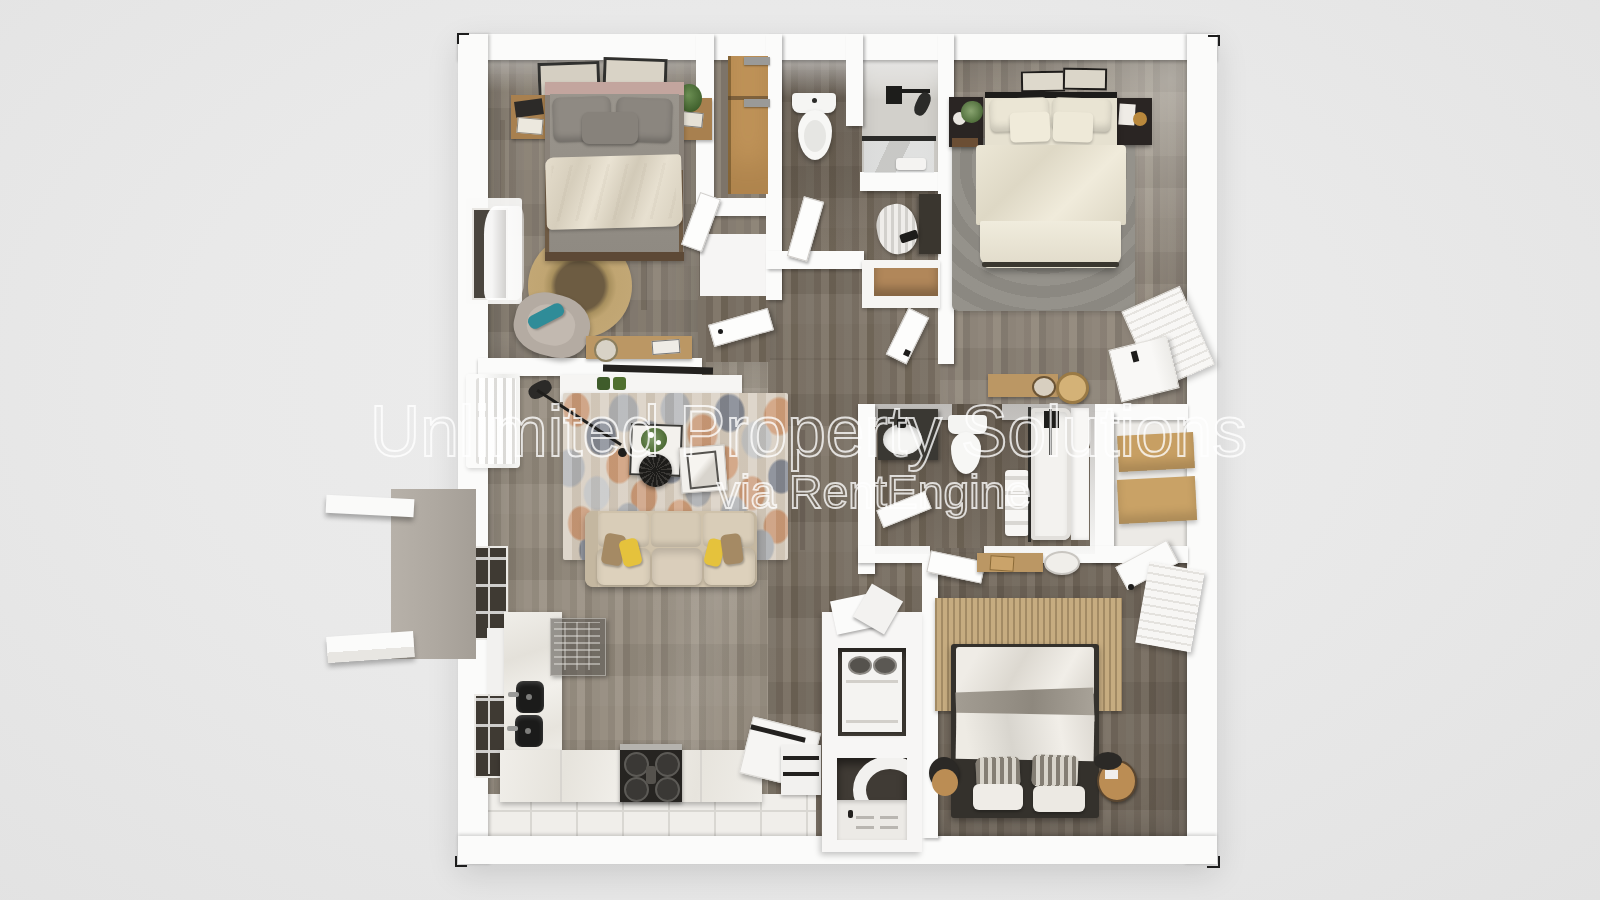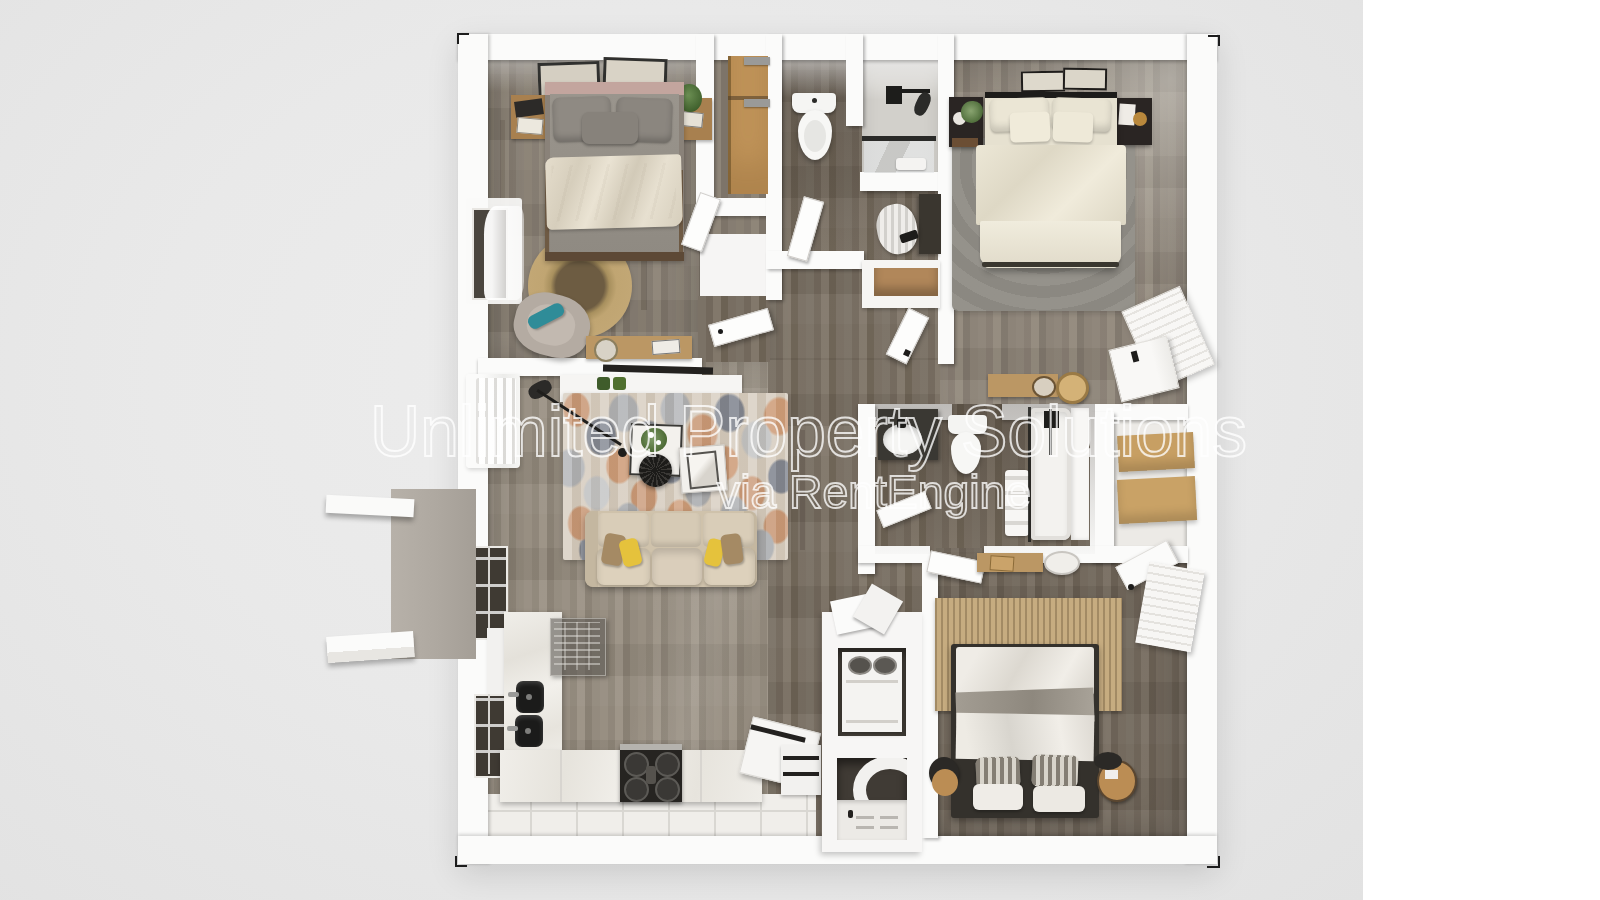--- a/index.html
+++ b/index.html
@@ -1,17 +1,17 @@
 <!DOCTYPE html>
 <html><head>
 <meta charset="utf-8">
 <style>
   html,body{margin:0;padding:0;width:1600px;height:900px;overflow:hidden;
     font-family:"Liberation Sans", sans-serif;}
-  #scene{position:absolute;left:0;top:0;width:1363px;height:900px;
+  #scene{position:absolute;left:0;top:0;width:1600px;height:900px;
     background:radial-gradient(ellipse at 48% 42%, #ededed 0%, #e9e9e9 50%, #e2e2e2 100%);}
   .a{position:absolute;}
   .wall{position:absolute;background:#fbfbfa;}
   .woodA{background:repeating-linear-gradient(90deg,#898073 0 8px,#837a6f 8px 15px,#8f8679 15px 23px,#7d7469 23px 30px,#867d72 30px 38px);}
   .woodB{background:repeating-linear-gradient(90deg,#7b7266 0 8px,#72685c 8px 15px,#82786b 15px 23px,#6c6254 23px 30px,#786e62 30px 38px);}
   .woodC{background:repeating-linear-gradient(90deg,#8e8579 0 8px,#877d72 8px 15px,#948b7e 15px 23px,#80776c 23px 30px,#8b8276 30px 38px);}
   .woodD{background:repeating-linear-gradient(90deg,#968d80 0 8px,#8e8578 8px 15px,#9c9386 15px 23px,#877e71 23px 30px,#92897c 30px 38px);}
   .woodE{background:repeating-linear-gradient(90deg,#746b5f 0 8px,#6c6256 8px 15px,#7a7064 15px 23px,#665c50 23px 30px,#71675b 30px 38px);}
   .grain{position:absolute;left:0;top:0;right:0;bottom:0;
     background:repeating-linear-gradient(0deg,rgba(255,255,255,0.04) 0 30px,rgba(0,0,0,0.04) 30px 62px,rgba(255,255,255,0.02) 62px 96px);}

